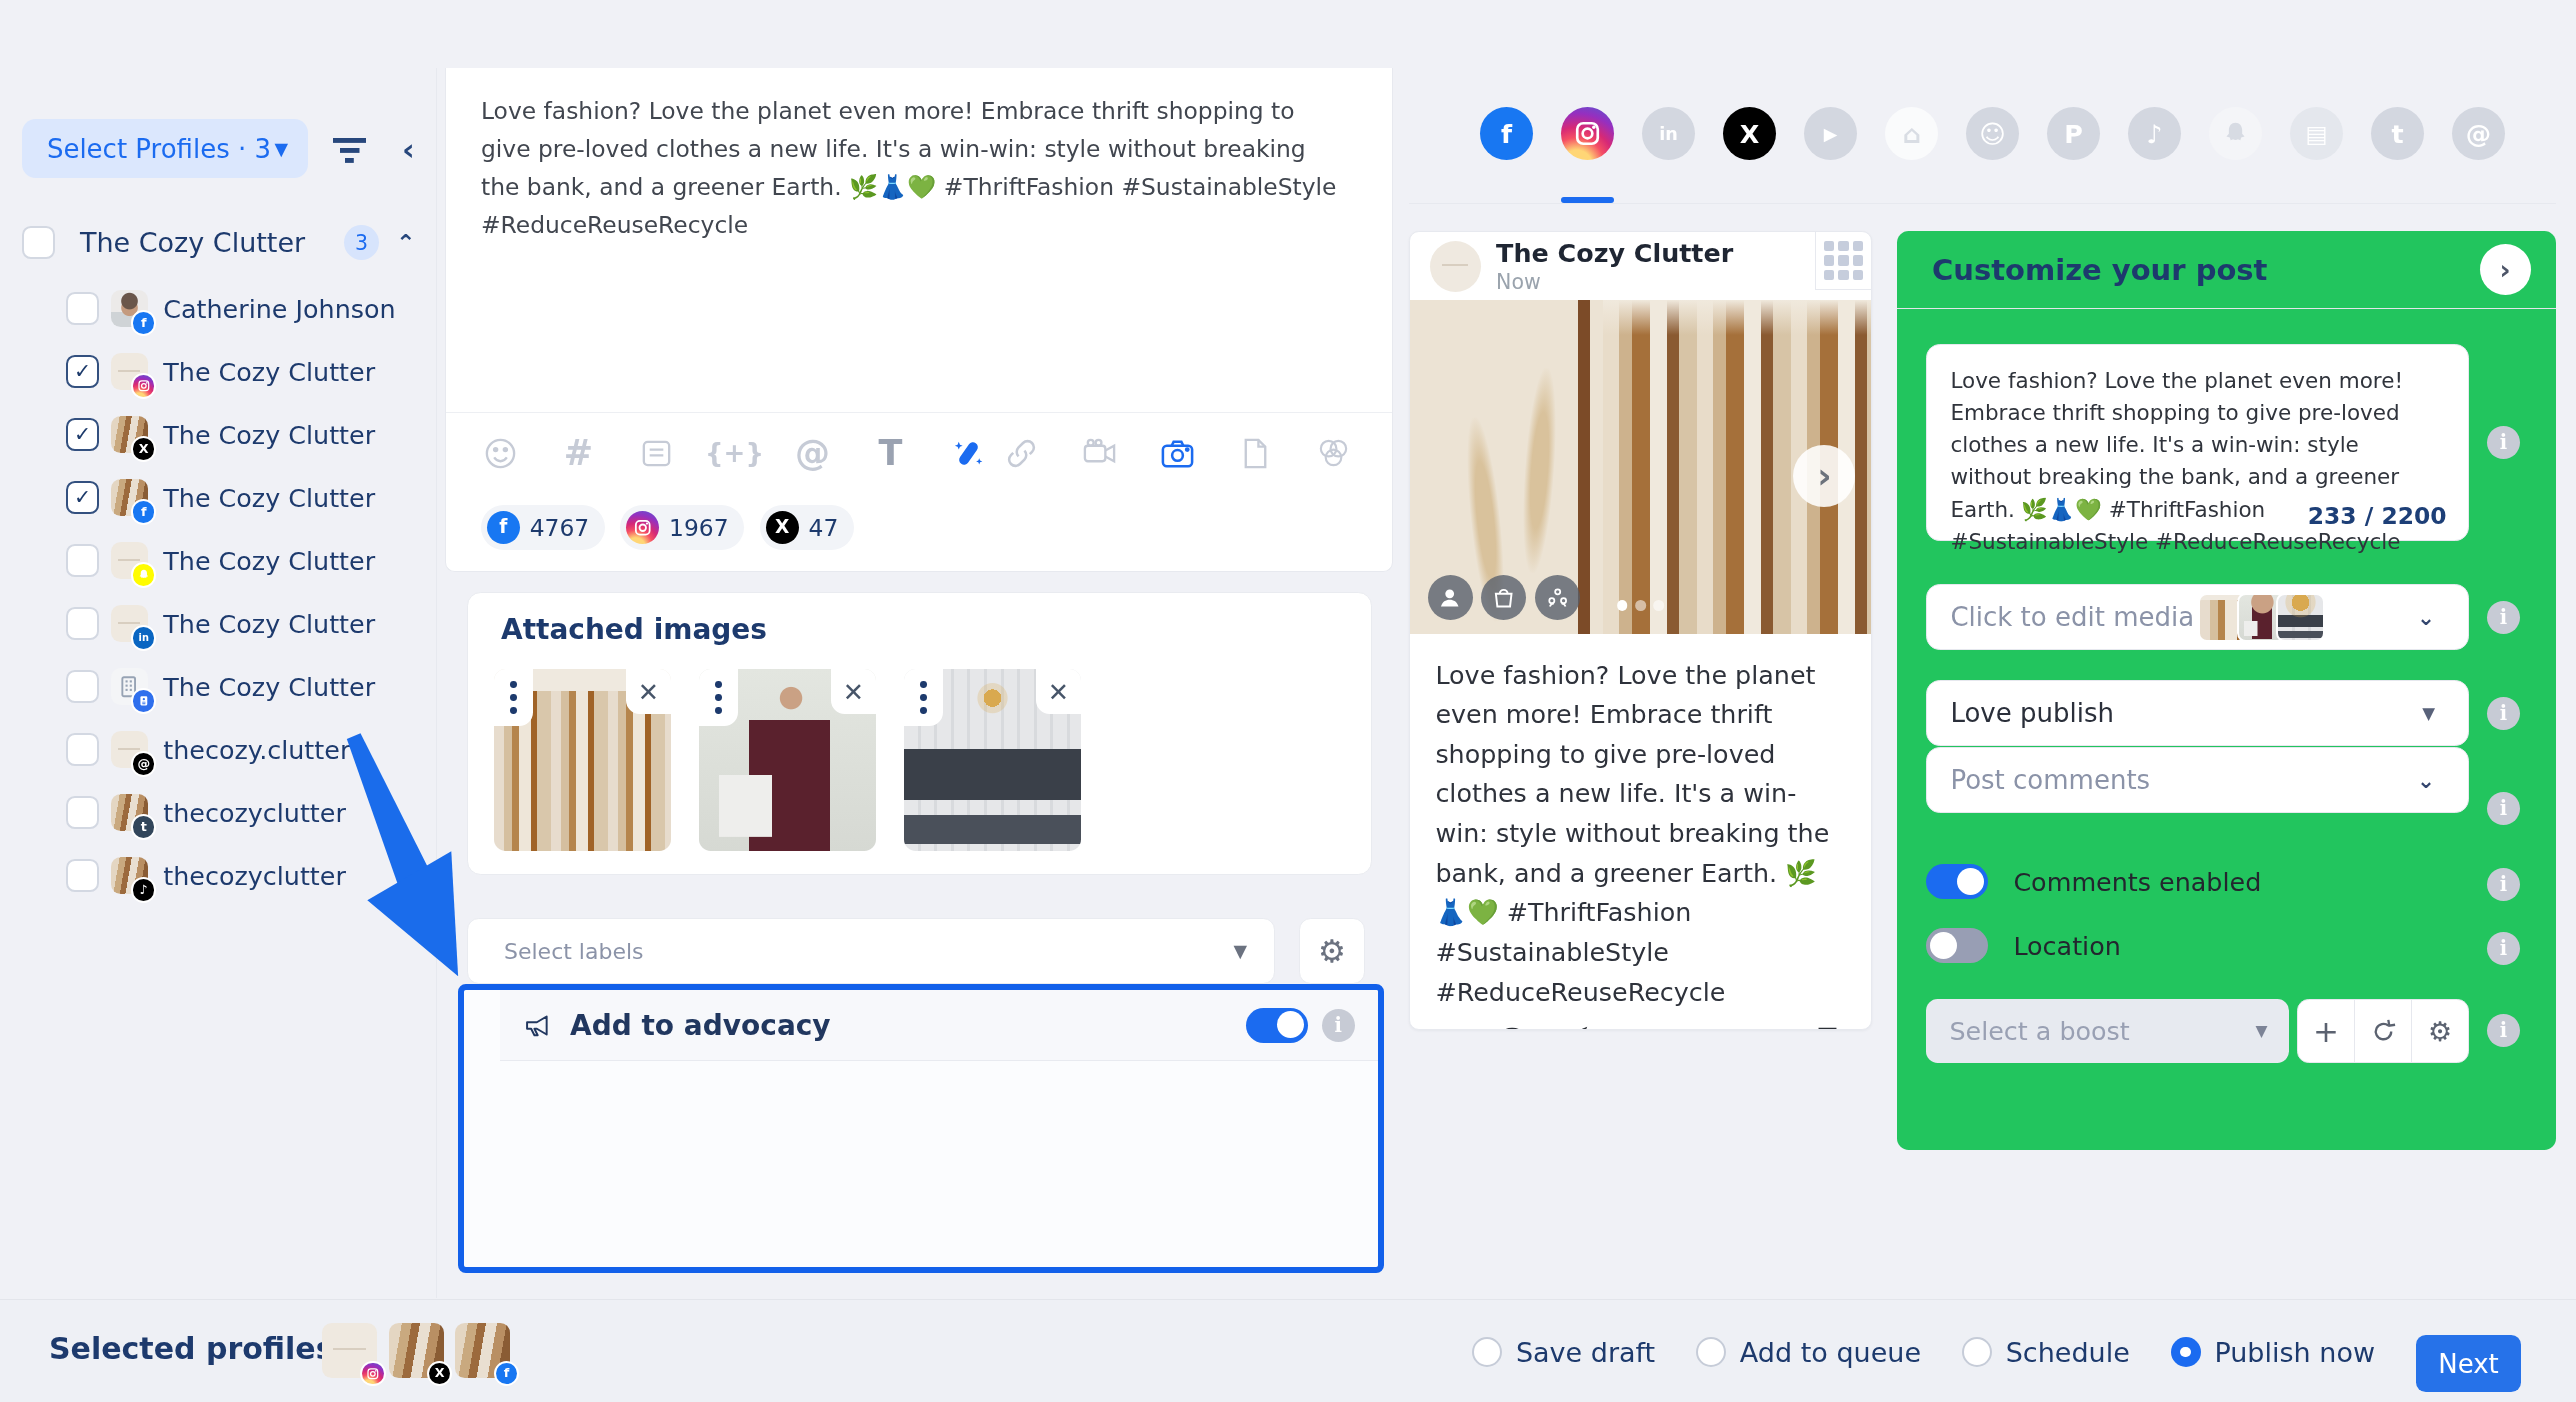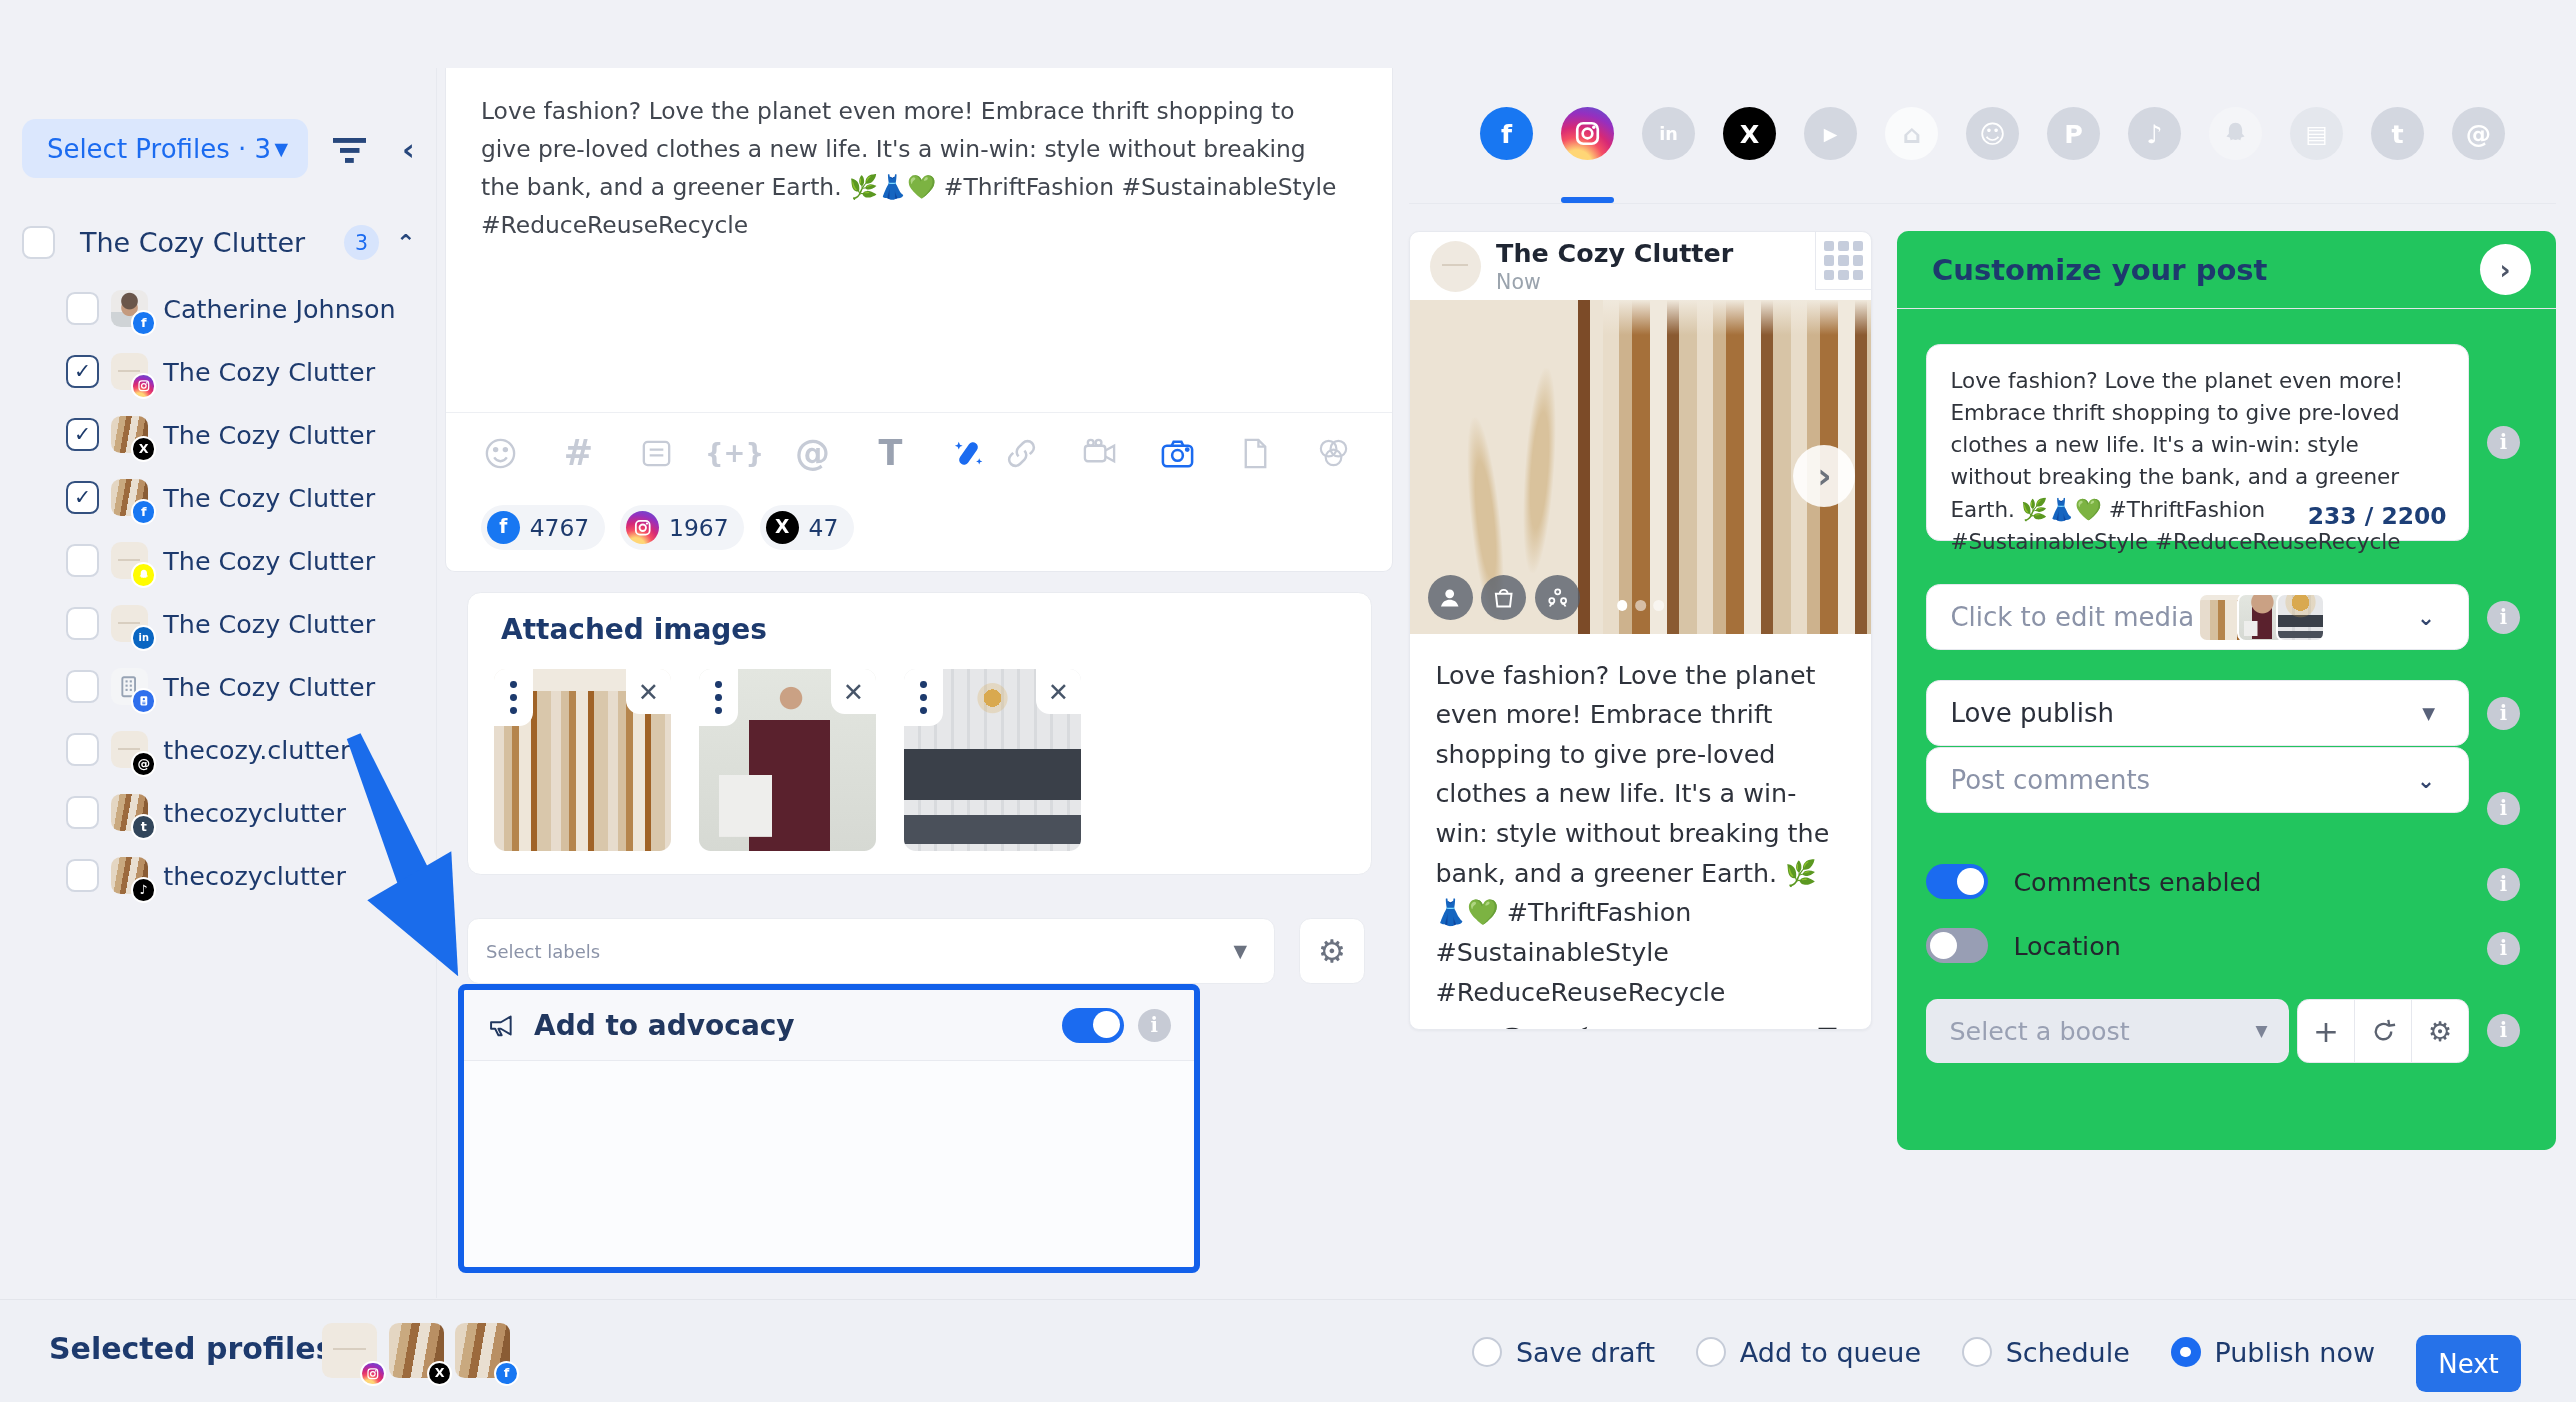--- a/index.html
+++ b/index.html
@@ -69,25 +69,25 @@
   .thumbs{position:absolute;left:26px;top:76px;display:flex;gap:28px;}
   .thumb{position:relative;width:177px;height:182px;border-radius:11.7px;overflow:hidden;background:#ddd;}
   .th-dots{position:absolute;left:0;top:0;width:39px;height:57px;background:#fff;border-radius:0 0 13.7px 0;display:flex;flex-direction:column;align-items:center;justify-content:center;gap:5.9px;}
   .th-dots i{width:6.8px;height:6.8px;border-radius:50%;background:#1d3a6d;}
   .th-x{position:absolute;right:0;top:0;width:45px;height:45px;background:#fff;border-radius:0 0 0 13.7px;color:#475569;font-size:25.4px;display:flex;align-items:center;justify-content:center;}
   .img-rack{background:linear-gradient(180deg,#efe9df 0 12%,rgba(0,0,0,0) 12%),repeating-linear-gradient(90deg,#e7dccd 0 9.8px,#d5bf9f 9.8px 17.6px,#b5854d 17.6px 25.4px,#eee6d9 25.4px 37px,#a06327 37px 43px,#d9c7ab 43px 57px);}
   .img-shopper{background:radial-gradient(circle at 52% 16%,#caa184 0 10.7px,rgba(0,0,0,0) 11.7px),linear-gradient(#eeeeec 0 0) 16% 88%/30% 34% no-repeat,linear-gradient(90deg,rgba(0,0,0,0) 0 28%,#5a212d 28% 74%,rgba(0,0,0,0) 74%) 0 100%/100% 72% no-repeat,linear-gradient(180deg,#e3e6e0,#d6d9d3);}
   .img-store{background:radial-gradient(circle at 50% 16%,#d9a94f 0 8.8px,rgba(217,169,79,.25) 8.8px 14.6px,rgba(0,0,0,0) 15.6px),linear-gradient(180deg,rgba(0,0,0,0) 0 44%,#3a4049 44% 72%,rgba(0,0,0,0) 72%),linear-gradient(180deg,rgba(0,0,0,0) 0 80%,#4a505a 80% 96%,rgba(0,0,0,0) 96%),repeating-linear-gradient(90deg,#e6e7e9 0 13.7px,#d8dadd 13.7px 16.6px);}
   
   .labels-field{position:absolute;left:467px;top:918px;width:808px;height:66px;background:#fff;border:1px solid #e9ebf0;border-radius:11.7px;box-sizing:border-box;display:flex;align-items:center;}
-  .labels-field .ph{margin-left:18px;font-size:18px;color:#8b93a8;}
+  .labels-field .ph{margin-left:36px;font-size:22px;color:#8b93a8;}
   .labels-field .car{margin-left:auto;margin-right:27px;color:#6b7280;font-size:17.6px;}
   .gear-chip{position:absolute;left:1299px;top:918px;width:66px;height:66px;background:#fff;border:1px solid #e9ebf0;border-radius:11.7px;box-sizing:border-box;color:#6b7280;font-size:31px;display:flex;align-items:center;justify-content:center;}
   
-  .advocacy{position:absolute;left:458px;top:984px;width:742px;height:289px;border:6.8px solid #1260ea;border-radius:7.8px;background:#fbfcfe;box-sizing:border-box;overflow:hidden;}
+  .advocacy{position:absolute;left:458px;top:984px;width:926px;height:289px;border:6.8px solid #1260ea;border-radius:7.8px;background:#fbfcfe;box-sizing:border-box;overflow:hidden;padding-left:36px;}
   .adv-head{height:70px;background:#f7f8fb;border-bottom:1px solid #e8eaf0;display:flex;align-items:center;padding:0 23.4px;}
   .adv-head svg{width:31px;height:31px;}
   .adv-title{margin-left:15.6px;font-size:28px;font-weight:600;color:#21375f;}
   .adv-right{margin-left:auto;display:flex;align-items:center;gap:13.7px;}
   .toggle{width:62px;height:35px;border-radius:17.6px;background:#1b6bf0;position:relative;}
   .toggle i{position:absolute;top:3.9px;width:27px;height:27px;border-radius:50%;background:#fff;right:3.9px;}
   .toggle.off{background:#989eb4;}
   .toggle.off i{left:3.9px;right:auto;}
   .info{width:33px;height:33px;border-radius:50%;background:#c7cbd5;color:#fff;font-size:19.5px;font-weight:700;display:flex;align-items:center;justify-content:center;font-family:"DejaVu Serif",serif;}
   .adv-opts{padding-top:11.7px;}

